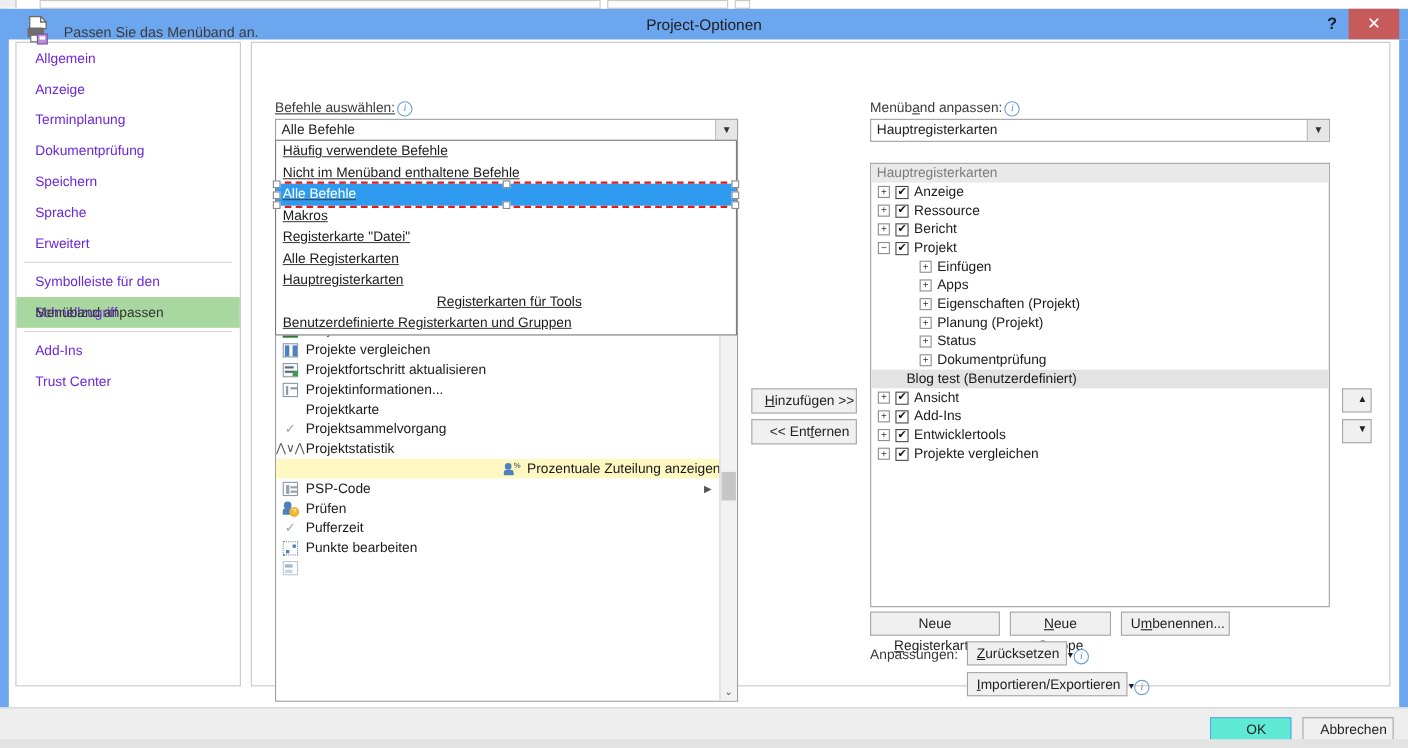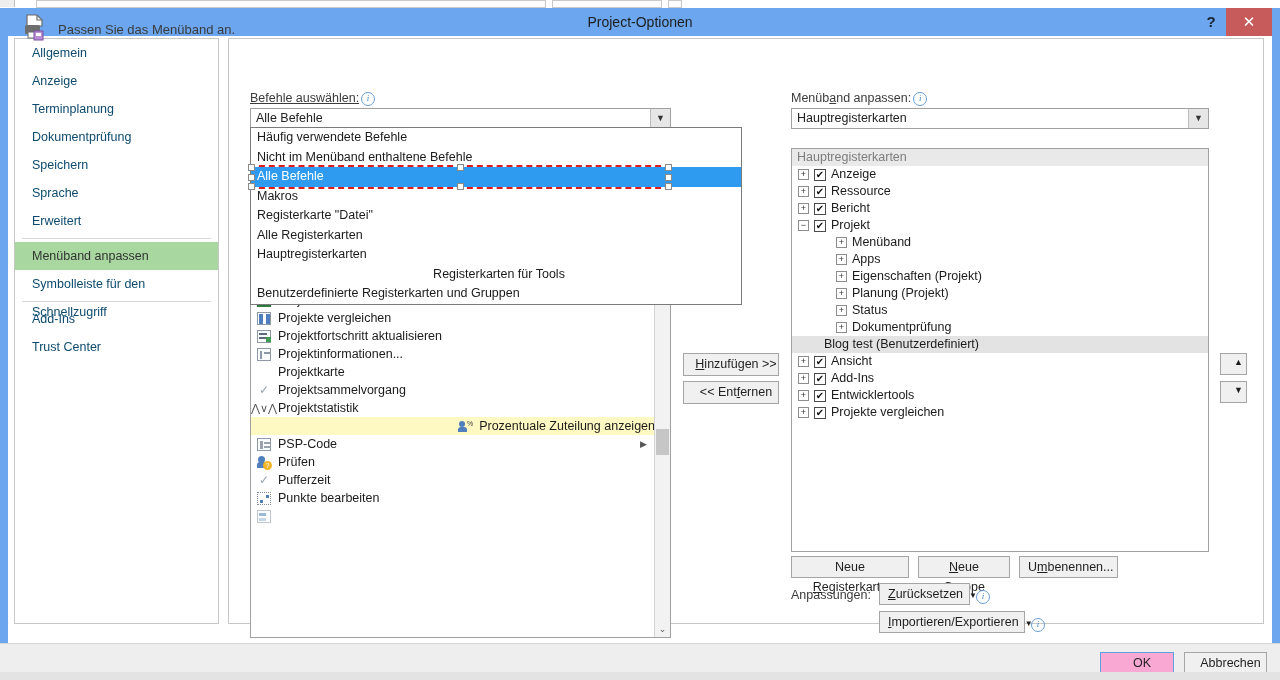--- a/index.html
+++ b/index.html
@@ -25,21 +25,21 @@
     color:#17222e;font-size:15px;font-weight:bold;cursor:pointer;}
   .close-btn{position:absolute;left:1226px;top:8px;width:46px;height:28px;background:#c75b5b;
     color:#fff;font-size:15px;line-height:28px;text-align:center;cursor:pointer;}
 
   
   .dialog-body{position:absolute;left:0;top:36px;width:1280px;height:607px;background:#6ba6ee;}
   .dialog-inner{position:absolute;left:8px;top:36px;width:1264px;height:607px;background:#ffffff;}
 
   
   .nav{position:absolute;left:14px;top:38px;width:205px;height:586px;border:1px solid #c7c7c7;background:#fff;box-sizing:border-box;}
-  .nav-item{height:28px;line-height:28px;padding-left:17px;color:#0c4a6e;font-size:12.5px;cursor:pointer;}
+  .nav-item{height:28px;line-height:28px;padding-left:17px;color:#6d28d9;font-size:12.5px;cursor:pointer;}
   .nav-item.selected{background:#a8d7a0;color:#333;}
   .nav-sep{height:1px;background:#d8d8d8;margin:3px 7px 3px 7px;}
 
   
   .pane{position:absolute;left:228px;top:38px;width:1036px;height:586px;border:1px solid #c7c7c7;background:#fff;box-sizing:border-box;}
 
   .hdr{position:absolute;left:22px;top:14px;display:flex;align-items:center;gap:10px;}
   .hdr-label{font-size:13px;color:#3b3b3b;}
 
   .lbl{position:absolute;font-size:12.5px;color:#3b3b3b;}
@@ -48,22 +48,22 @@
     color:#4a85c6;font-size:9px;line-height:11px;text-align:center;vertical-align:1px;margin-left:2px;
     font-family:"Liberation Serif",serif;font-style:italic;cursor:pointer;}
 
   
   .combo{position:absolute;height:21px;border:1px solid #a0a0a0;background:#fff;box-sizing:border-box;
     font-size:12.5px;color:#222;line-height:19px;padding-left:5px;cursor:pointer;}
   .combo .arrow{position:absolute;right:0;top:0;width:19px;height:19px;background:#e6e6e6;border-left:1px solid #bdbdbd;
     text-align:center;line-height:19px;font-size:9px;color:#333;}
 
   
-  .dropdown{position:absolute;left:250px;top:127px;width:492px;border:1px solid #7a7a7a;background:#fff;
-    box-sizing:border-box;z-index:40;}
+  .dropdown{position:absolute;left:250px;top:127px;width:420px;border:1px solid #7a7a7a;background:#fff;
+    box-sizing:border-box;z-index:40;text-decoration:underline;}
   .dd-item{height:19px;line-height:19px;padding-left:6px;font-size:12.5px;color:#1b1b1b;cursor:pointer;}
   .dd-item.sel{background:#2e9bf0;color:#fff;}
   .dd-hl{position:absolute;left:249px;top:165px;width:422px;height:24px;border:2px dashed #e01b1b;
     box-sizing:border-box;z-index:50;pointer-events:none;}
   .dd-hl .hnd{position:absolute;width:5px;height:5px;background:#fff;border:1px solid #8a8a8a;}
 
   
   .listbox{position:absolute;border:1px solid #a0a0a0;background:#fff;box-sizing:border-box;overflow:hidden;}
   .cmd-row{height:18px;line-height:18px;font-size:12.5px;color:#1b1b1b;white-space:nowrap;display:flex;
     align-items:center;cursor:pointer;padding-left:3px;}
@@ -102,21 +102,21 @@
 
   
   .arrbtn{position:absolute;left:1220px;width:27px;height:22px;}
 
   
   .br-btn{position:absolute;height:22px;line-height:20px;padding:0 8px;}
   .dropbtn .caret{font-size:8px;margin-left:6px;}
 
   
   .footer{position:absolute;left:0;top:643px;width:1280px;height:37px;background:#eeeeee;border-top:1px solid #d5d5d5;}
-  .ok-btn{position:absolute;left:1100px;top:652px;width:74px;height:23px;line-height:21px;border:1px solid #5fa2e0;background:#f9a8d4;}
+  .ok-btn{position:absolute;left:1100px;top:652px;width:74px;height:23px;line-height:21px;border:1px solid #5fa2e0;background:#5eead4;}
   .cancel-btn{position:absolute;left:1184px;top:652px;width:83px;height:23px;line-height:21px;}
   .footer-strip{position:absolute;left:0;top:672px;width:1280px;height:8px;background:#e3e3e3;}
   .left-blue{position:absolute;left:0;top:8px;width:8px;height:635px;background:#6ba6ee;}
 </style>
 </head>
 <body>
 
 <div id="root">
 
   <div class="bg-strip">
@@ -137,22 +137,22 @@
 
   <div class="nav" id="nav">
       <div class="nav-item">Allgemein</div>
       <div class="nav-item">Anzeige</div>
       <div class="nav-item">Terminplanung</div>
       <div class="nav-item">Dokumentprüfung</div>
       <div class="nav-item">Speichern</div>
       <div class="nav-item">Sprache</div>
       <div class="nav-item">Erweitert</div>
       <div class="nav-sep"></div>
+      <div class="nav-item">Symbolleiste für den Schnellzugriff</div>
       <div class="nav-item selected">Menüband anpassen</div>
-      <div class="nav-item">Symbolleiste für den Schnellzugriff</div>
       <div class="nav-sep"></div>
       <div class="nav-item">Add-Ins</div>
       <div class="nav-item">Trust Center</div>
     </div>
 
   <div class="pane"></div>
 
   <div class="hdr">
     <span>
       <svg width="26" height="28" viewBox="0 0 26 28">
@@ -412,21 +412,21 @@
           <span class="cbx">✔</span>
           <span>Bericht</span>
         </div>
         <div class="tr" style="padding-left: 6px;">
           <span class="exp">−</span>
           <span class="cbx">✔</span>
           <span>Projekt</span>
         </div>
         <div class="tr" style="padding-left: 44px;">
           <span class="exp">+</span>
-          <span>Menüband</span>
+          <span>Einfügen</span>
         </div>
         <div class="tr" style="padding-left: 44px;">
           <span class="exp">+</span>
           <span>Apps</span>
         </div>
         <div class="tr" style="padding-left: 44px;">
           <span class="exp">+</span>
           <span>Eigenschaften (Projekt)</span>
         </div>
         <div class="tr" style="padding-left: 44px;">

